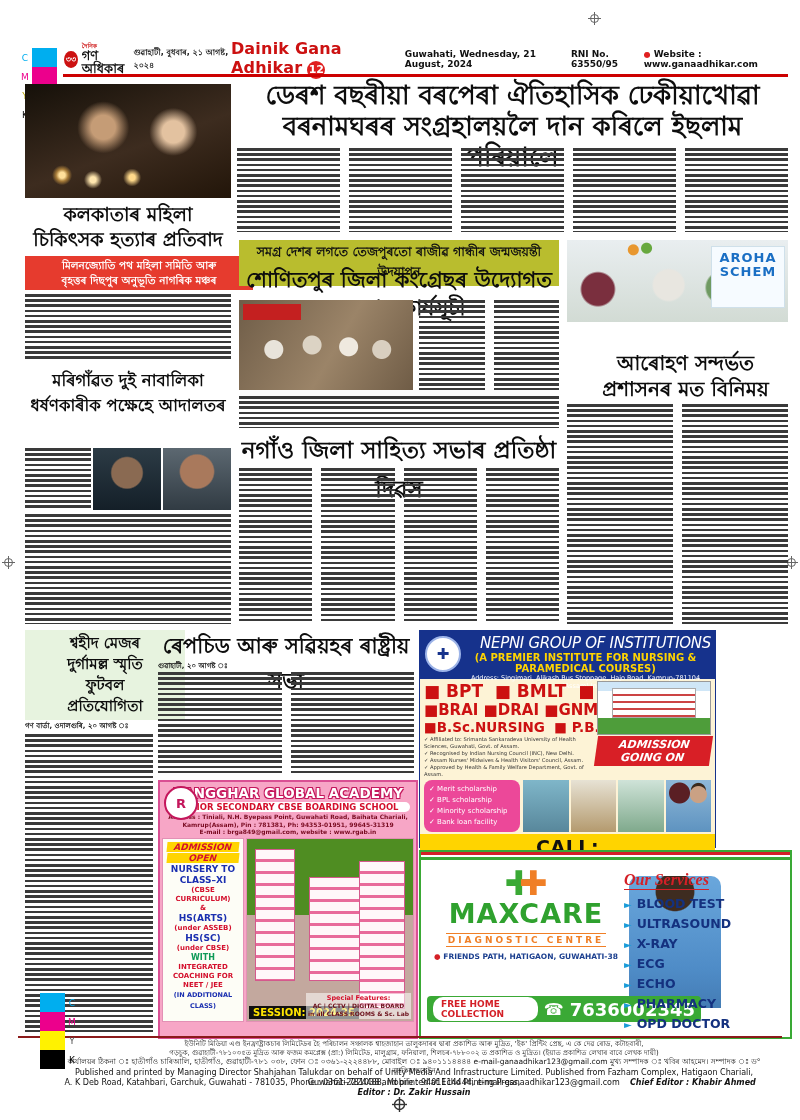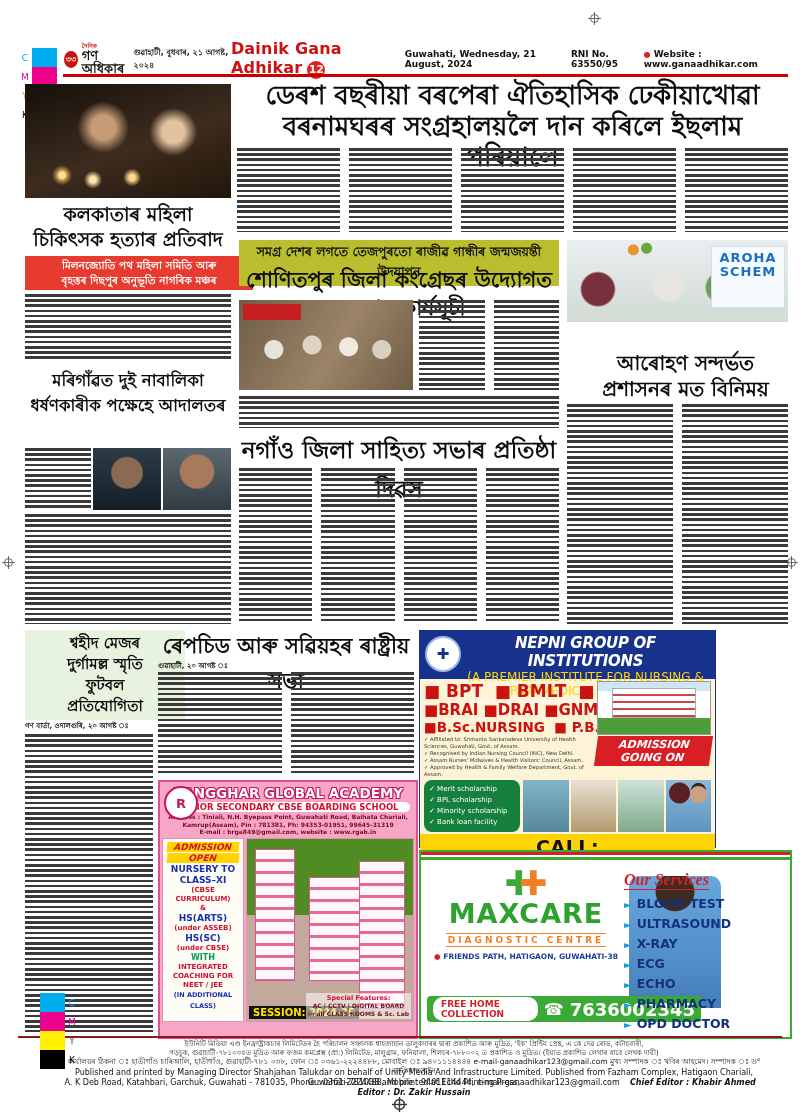--- a/index.html
+++ b/index.html
@@ -59,28 +59,28 @@
     radial-gradient(circle at 36% 10%, #67a83e 0 5px, transparent 6px),
     linear-gradient(#e9eef0,#d2dbd4);}
   .aroha-card{position:absolute;right:3px;top:6px;width:72px;height:56px;background:#f6fbff;border:1px solid #cfe0ea;text-align:center;line-height:1.1;padding-top:4px;}
   .aroha-card span{display:block;color:#1a6fc4;font-weight:bold;font-size:13px;letter-spacing:1px;}
   
   .green-box{background:#e7f3df;}
   
   .nepni{border:1px solid #16328c;background:#fdf3d6;}
   .nepni-head{background:#16328c;color:#fff;padding:3px 4px 3px 40px;position:relative;height:42px;}
   .nepni-logo{position:absolute;left:5px;top:5px;width:32px;height:32px;border-radius:50%;background:#fff;border:2px solid #9db4e8;color:#16328c;font-size:15px;font-weight:bold;display:flex;align-items:center;justify-content:center;}
-  .nepni-name{font-size:15px;font-weight:bold;font-style:italic;letter-spacing:-.3px;text-align:center;}
-  .nepni-tag{font-size:12px;color:#ffd400;font-weight:normal;text-align:center;}
+  .nepni-name{font-size:15px;font-weight:normal;font-style:italic;letter-spacing:-.3px;text-align:right;}
+  .nepni-tag{font-size:10px;color:#ffd400;font-weight:bold;text-align:center;}
   .nepni-addr{font-size:6.5px;text-align:center;}
   .course{color:#cc1111;font-weight:bold;}
   .sq{color:#cc1111;}
   .nepni-affil{font-size:5.2px;color:#333;line-height:7px;}
   .admission-banner{background:#d81f26;color:#fff;font-style:italic;font-weight:bold;font-size:11px;text-align:center;transform:skewX(-8deg);padding:2px 4px;}
-  .schol-box{background:#15803d;border-radius:8px;color:#fff;font-size:7px;line-height:11px;padding:4px 5px;}
+  .schol-box{background:#ec4899;border-radius:8px;color:#fff;font-size:7px;line-height:11px;padding:4px 5px;}
   .strip{display:flex;gap:2px;}
   .strip>div{flex:1;height:52px;}
   .ph-nurses{background:
     radial-gradient(circle at 30% 25%, #5a1f24 0 10px, transparent 11px),
     radial-gradient(circle at 72% 28%, #caa184 0 8px, transparent 9px),
     radial-gradient(circle at 72% 20%, #3a2a1d 0 7px, transparent 8px),
     linear-gradient(#8fb8d8,#5e93c0);}
   .call-bar{background:#ffd400;text-align:center;padding:2px 0 3px 0;}
   .call-num{font-size:19px;font-weight:bold;color:#111;letter-spacing:.5px;}
   .call-mail{font-size:8.5px;font-weight:bold;color:#cc1111;}

